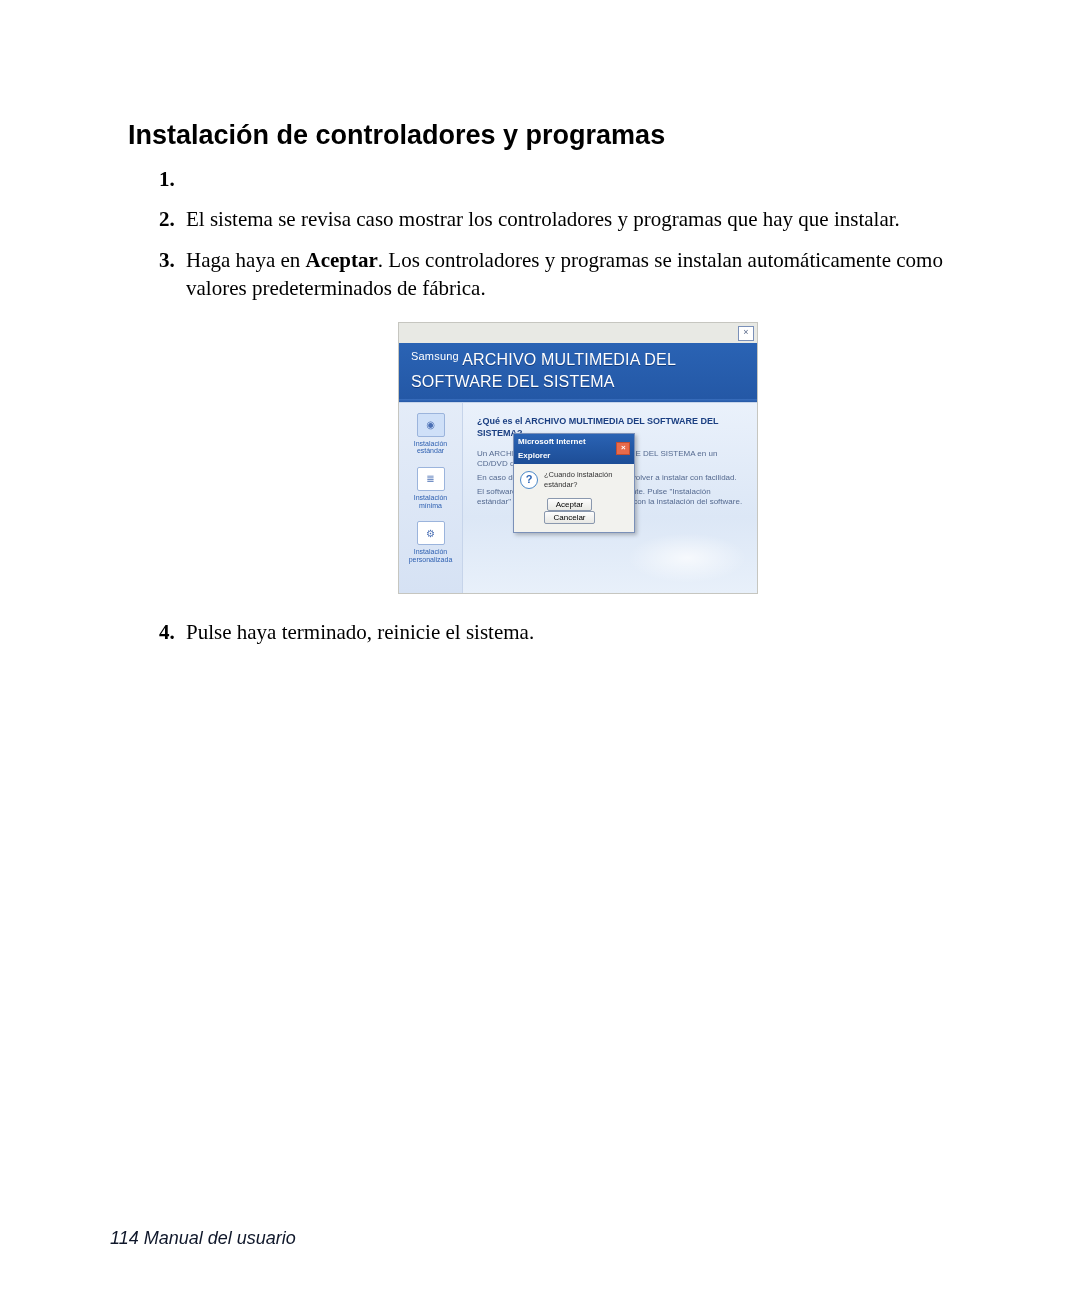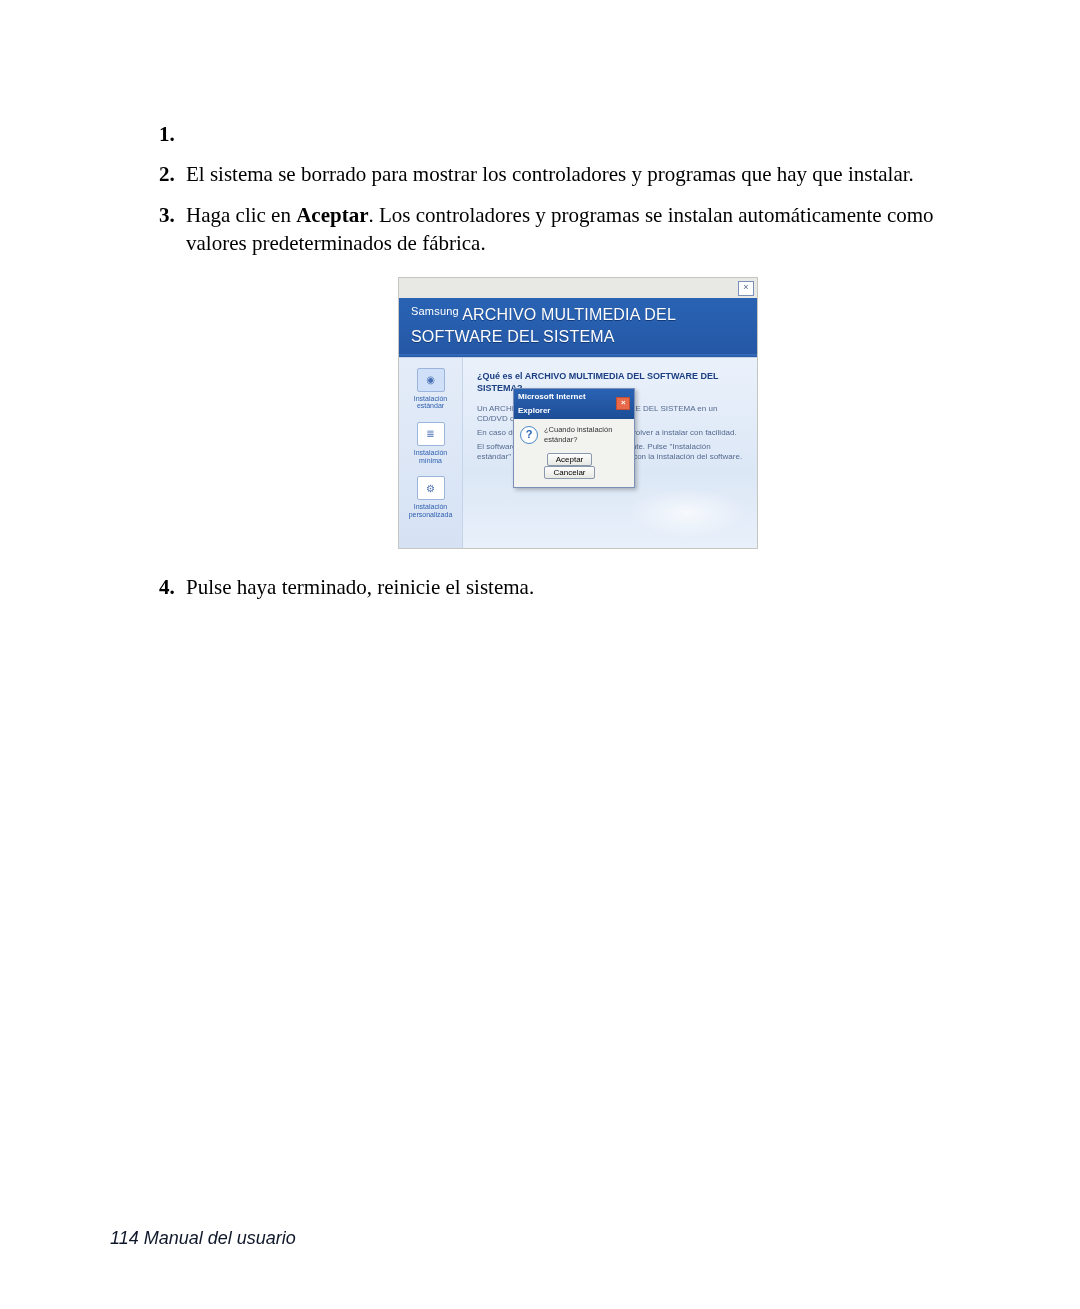--- a/index.html
+++ b/index.html
@@ -223,30 +223,31 @@
     font-size: 18px;
     font-family: Arial, Helvetica, sans-serif;
     color: #0f172a;
   }
 </style>
 </head>
 <body>
 
 <div class="page">
 
+  <h1 class="section-title">Instalación de controladores y programas</h1>
 
   <ol class="steps">
     <li>
       <br>
     </li>
     <li>
-      <span>El sistema se borrado para mostrar los controladores y programas que hay que instalar.</span>
+      <span>El sistema se revisa caso mostrar los controladores y programas que hay que instalar.</span>
     </li>
     <li>
-      <span>Haga clic en </span><span class="bold">Aceptar</span><span>. Los controladores y programas se instalan automáticamente como valores predeterminados de fábrica.</span>
+      <span>Haga haya en </span><span class="bold">Aceptar</span><span>. Los controladores y programas se instalan automáticamente como valores predeterminados de fábrica.</span>
 
       
       <div class="shot-wrap">
         <div class="shot-outer">
           <div class="outer-close">×</div>
           <div class="shot-titlebar"></div>
           <div class="app-header">
             <span class="brand">Samsung</span>
             <span class="title">ARCHIVO MULTIMEDIA DEL SOFTWARE DEL SISTEMA</span>
           </div>

